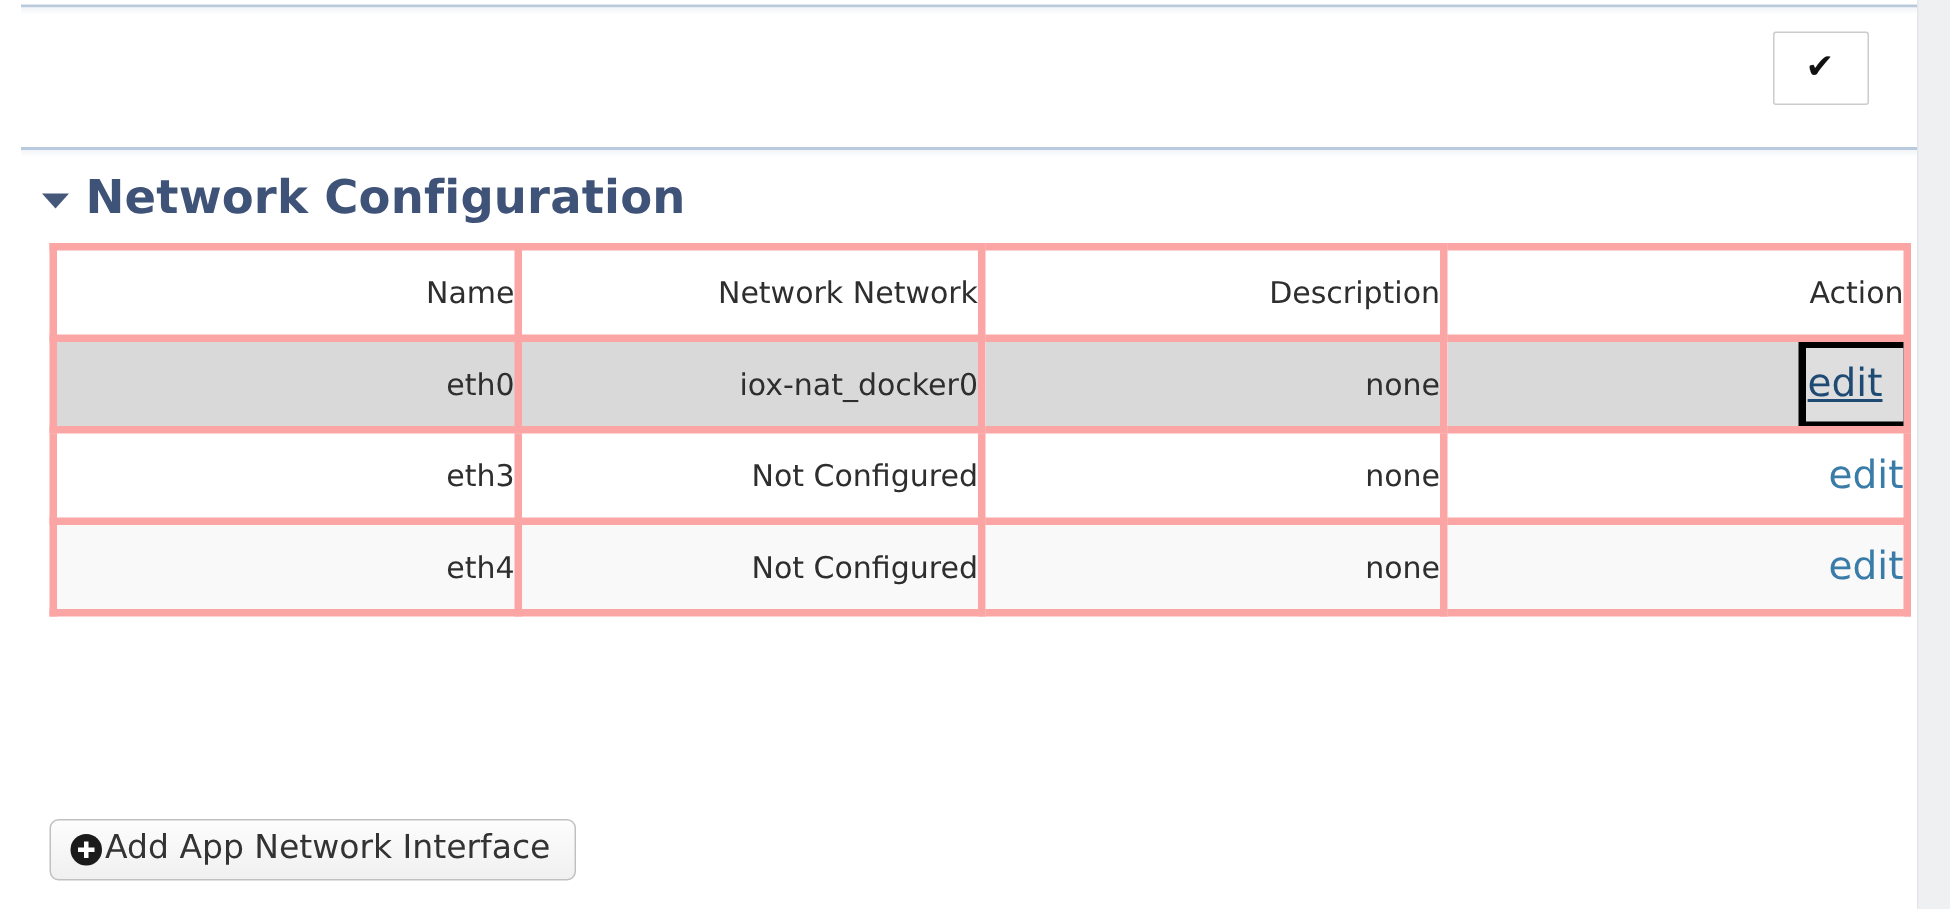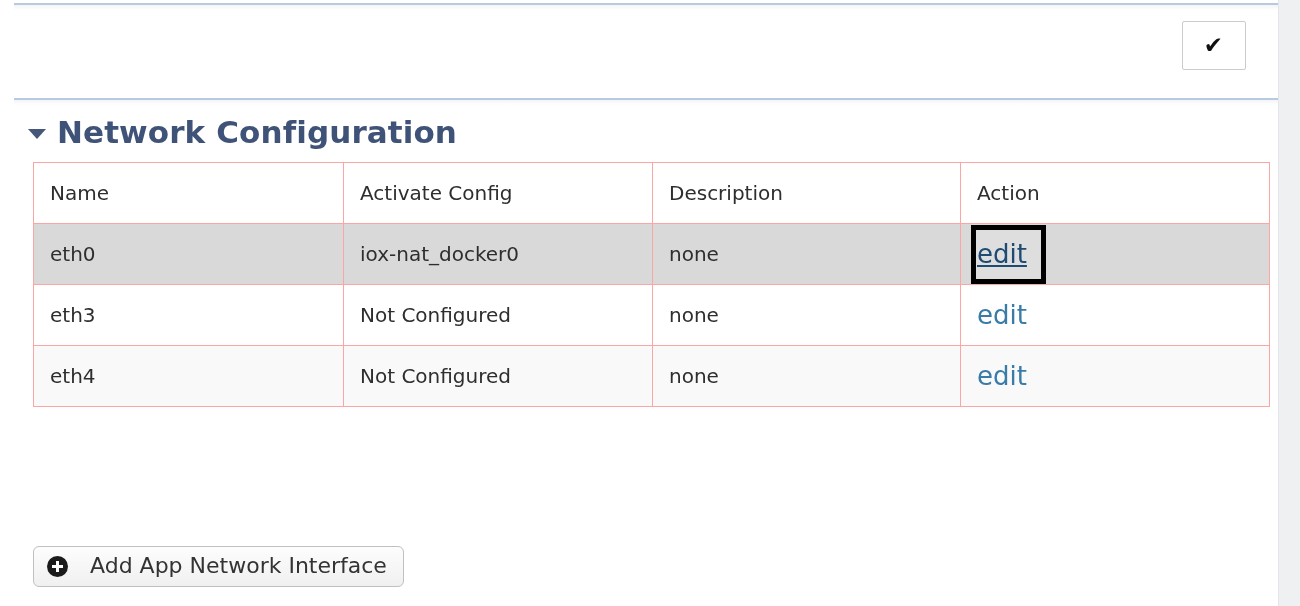--- a/index.html
+++ b/index.html
@@ -128,24 +128,24 @@
     position: absolute;
     left: 33px;
     top: 162px;
     width: 1236px;
     border-collapse: collapse;
     table-layout: fixed;
     background: #ffffff;
     font-size: 20px;
   }
   .net-table th, .net-table td {
-    border: 1px solid #fca5a5;
+    border: 5px solid #fca5a5;
     padding: 0 0 0 16px;
     height: 61px;
-    text-align: left;
+    text-align: right;
     font-weight: normal;
     font-size: 20px;
     color: #2e2e2e;
     vertical-align: middle;
     overflow: hidden;
     white-space: nowrap;
   }
   .net-table thead th { background: #ffffff; }
   .col-name   { width: 310px; }
   .col-config { width: 309px; }
@@ -172,21 +172,21 @@
     min-width: 64px;
   }
 
   
   .btn-add {
     position: absolute;
     left: 33px;
     top: 546px;
     display: inline-flex;
     align-items: center;
-    gap: 22px;
+    gap: 2px;
     background: linear-gradient(to bottom, #fdfdfd 0%, #f0f0f0 100%);
     border: 1px solid #c0c0c0;
     border-radius: 6px;
     padding: 8px 16px 9px 13px;
     font-size: 22px;
     color: #333333;
     line-height: 1;
     cursor: pointer;
     font-family: "DejaVu Sans", "Liberation Sans", sans-serif;
   }
@@ -239,21 +239,21 @@
   <table class="net-table">
     <colgroup>
       <col class="col-name">
         <col class="col-config">
         <col class="col-desc">
         <col class="col-action">
     </colgroup>
     <thead>
       <tr>
         <th>Name</th>
-        <th>Activate Config</th>
+        <th>Network Network</th>
         <th>Description</th>
         <th>Action</th>
       </tr>
     </thead>
     <tbody>
         <tr class="row-hover">
           <td>eth0</td>
           <td>iox-nat_docker0</td>
           <td>none</td>
           <td><a class="edit-link focused">edit</a></td>

